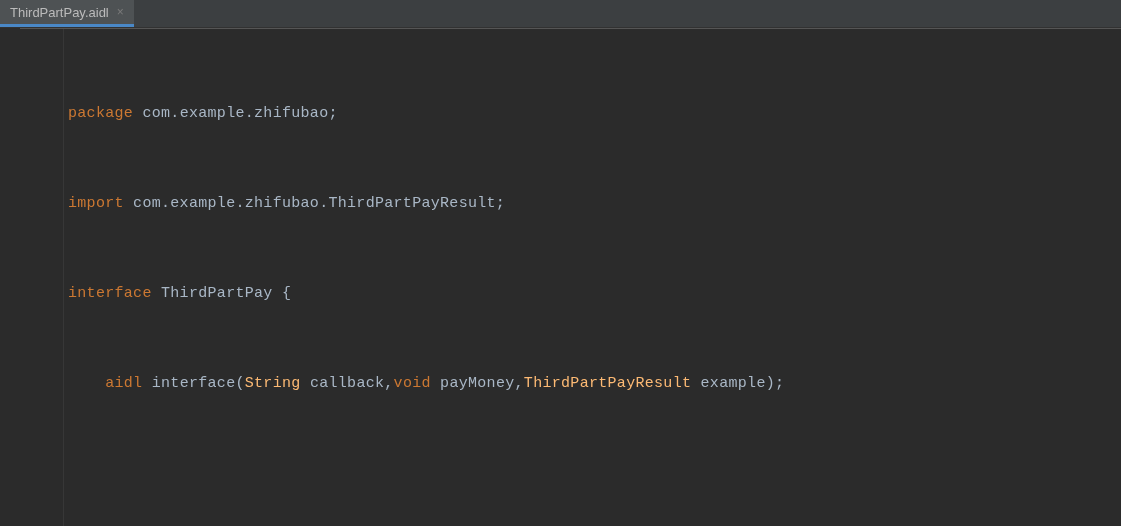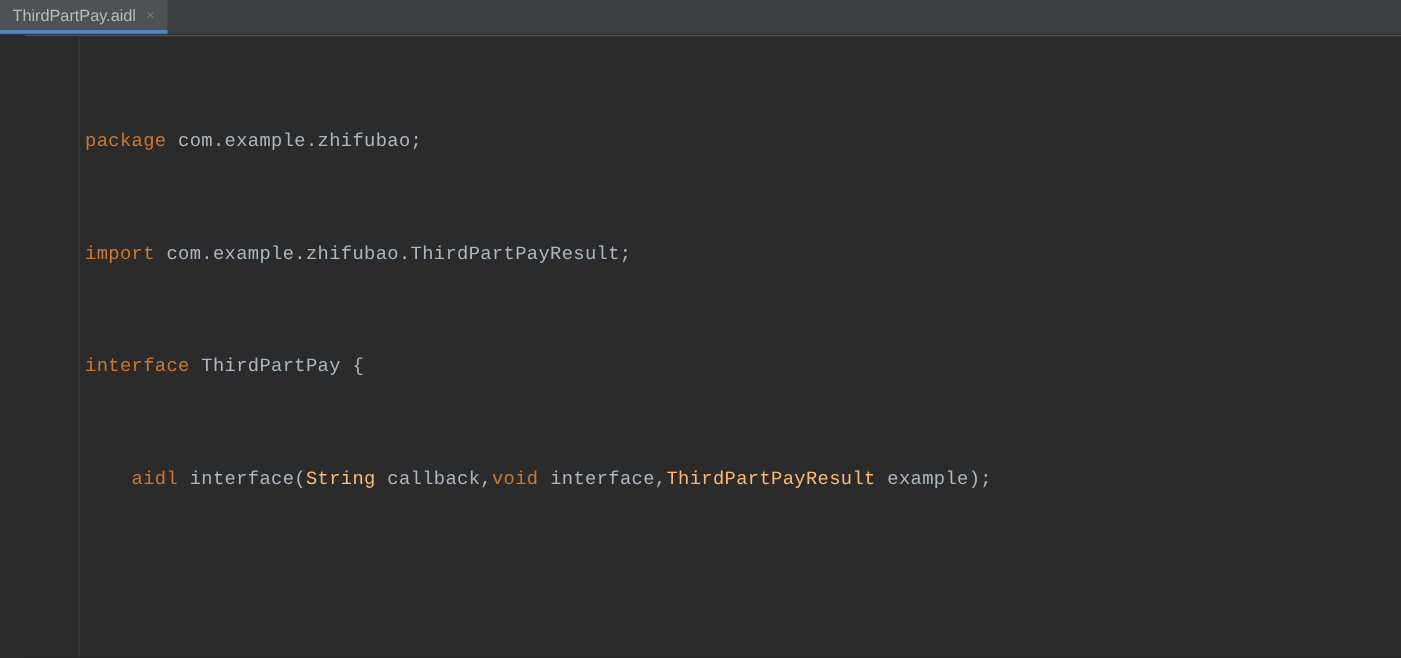--- a/index.html
+++ b/index.html
@@ -88,18 +88,18 @@
     <span class="tab-close">×</span>
   </div>
 </div>
 
 <div class="editor-area">
   <div class="gutter"></div>
   <div class="code-content">
     <div class="code-line"><span class="kw-orange">package</span><span class="text-normal"> com.example.zhifubao;</span></div>
     <div class="code-line"><span class="kw-orange">import</span><span class="text-normal"> com.example.zhifubao.ThirdPartPayResult;</span></div>
     <div class="code-line"><span class="kw-orange">interface</span><span class="text-normal"> ThirdPartPay </span><span class="punct">{</span></div>
-    <div class="code-line"><span>    </span><span class="kw-orange">aidl</span><span class="text-normal"> interface(</span><span class="kw-type">String</span><span class="text-normal"> callback,</span><span class="kw-orange">void</span><span class="text-normal"> interface,</span><span class="kw-type">ThirdPartPayResult</span><span class="text-normal"> example);</span></div>
+    <div class="code-line"><span>    </span><span class="kw-orange">aidl</span><span class="text-normal"> interface(</span><span class="kw-type">String</span><span class="text-normal"> callback,</span><span class="kw-orange">void</span><span class="text-normal"> payMoney,</span><span class="kw-type">ThirdPartPayResult</span><span class="text-normal"> example);</span></div>
     <div class="code-line"><span></span></div>
     
     
   </div>
 </div>
 
 </body></html>

